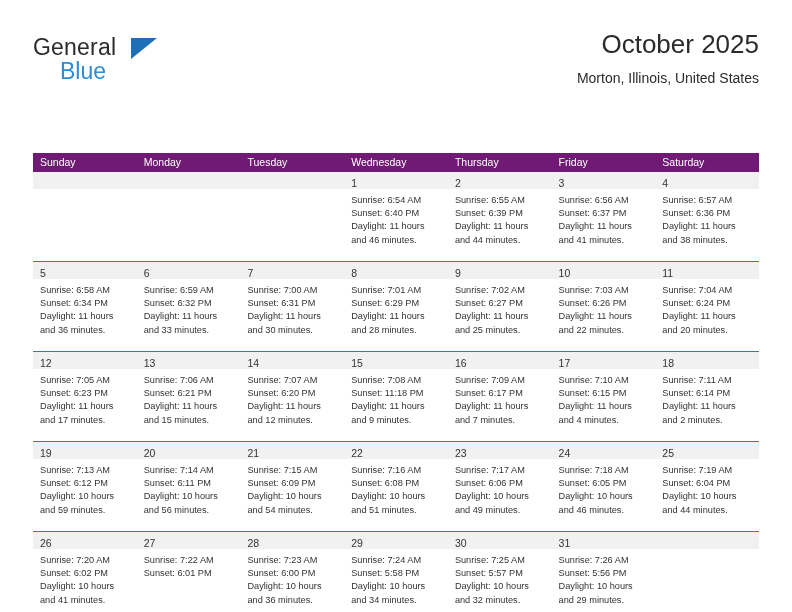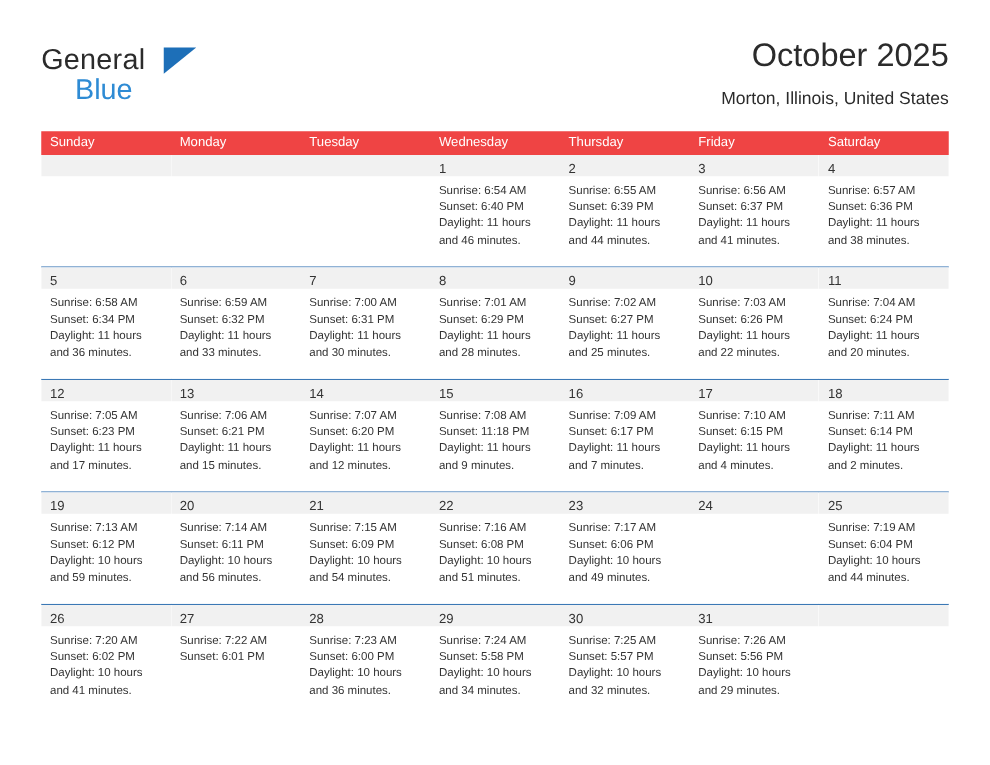--- a/index.html
+++ b/index.html
@@ -85,22 +85,23 @@
 
   
   .calendar {
     position: absolute;
     left: 33px;
     top: 105px;
     width: 726px;
   }
   .dow-row {
     display: flex;
-    background: #ef4444;
+    background: #701a75;
     height: 19px;
+    margin-top: 48px;
   }
   .dow {
     flex: 1 1 0;
     font-size: 10.5px;
     color: #ffffff;
     line-height: 19px;
     padding-left: 7px;
     box-sizing: border-box;
     white-space: nowrap;
   }
@@ -374,20 +375,25 @@
           <div class="cell">
             <div class="daynum-band"><span class="daynum">23</span></div>
             <div class="cell-body">
               <div class="cell-line">Sunrise: 7:17 AM</div>
               <div class="cell-line">Sunset: 6:06 PM</div>
               <div class="cell-daylight">Daylight: 10 hours and 49 minutes.</div>
             </div>
           </div>
           <div class="cell">
             <div class="daynum-band"><span class="daynum">24</span></div>
+            <div class="cell-body">
+              <div class="cell-line">Sunrise: 7:18 AM</div>
+              <div class="cell-line">Sunset: 6:05 PM</div>
+              <div class="cell-daylight">Daylight: 10 hours and 46 minutes.</div>
+            </div>
           </div>
           <div class="cell">
             <div class="daynum-band"><span class="daynum">25</span></div>
             <div class="cell-body">
               <div class="cell-line">Sunrise: 7:19 AM</div>
               <div class="cell-line">Sunset: 6:04 PM</div>
               <div class="cell-daylight">Daylight: 10 hours and 44 minutes.</div>
             </div>
           </div>
         </div>

